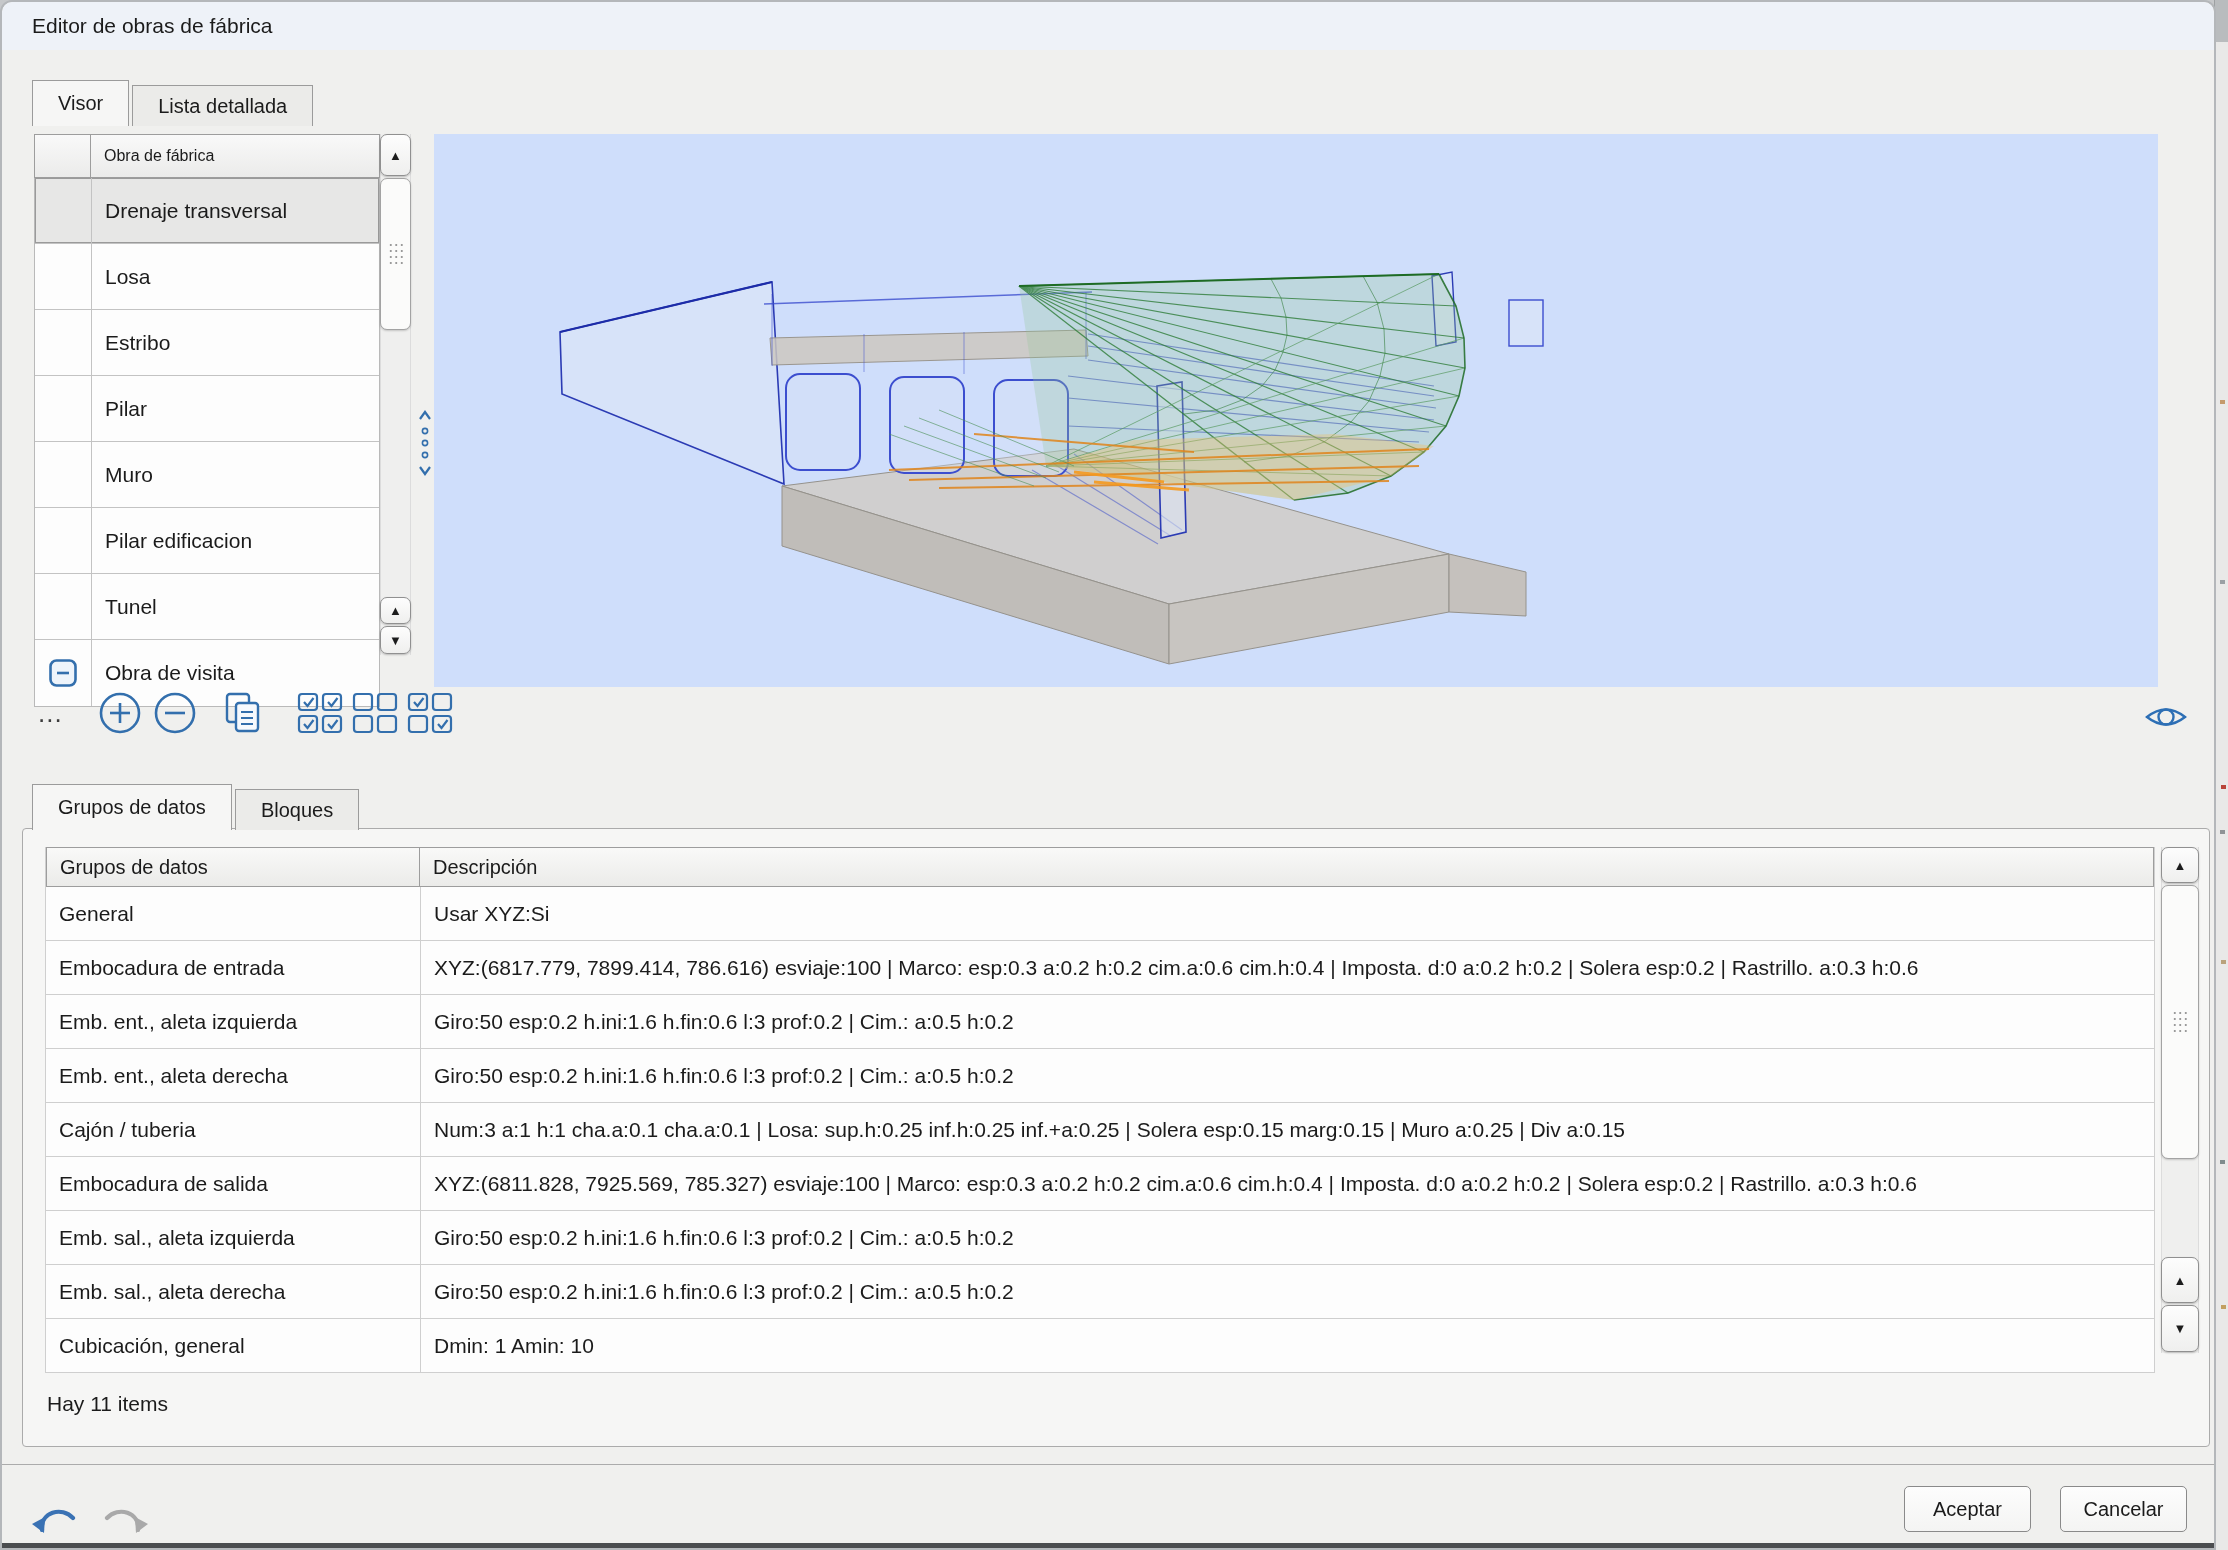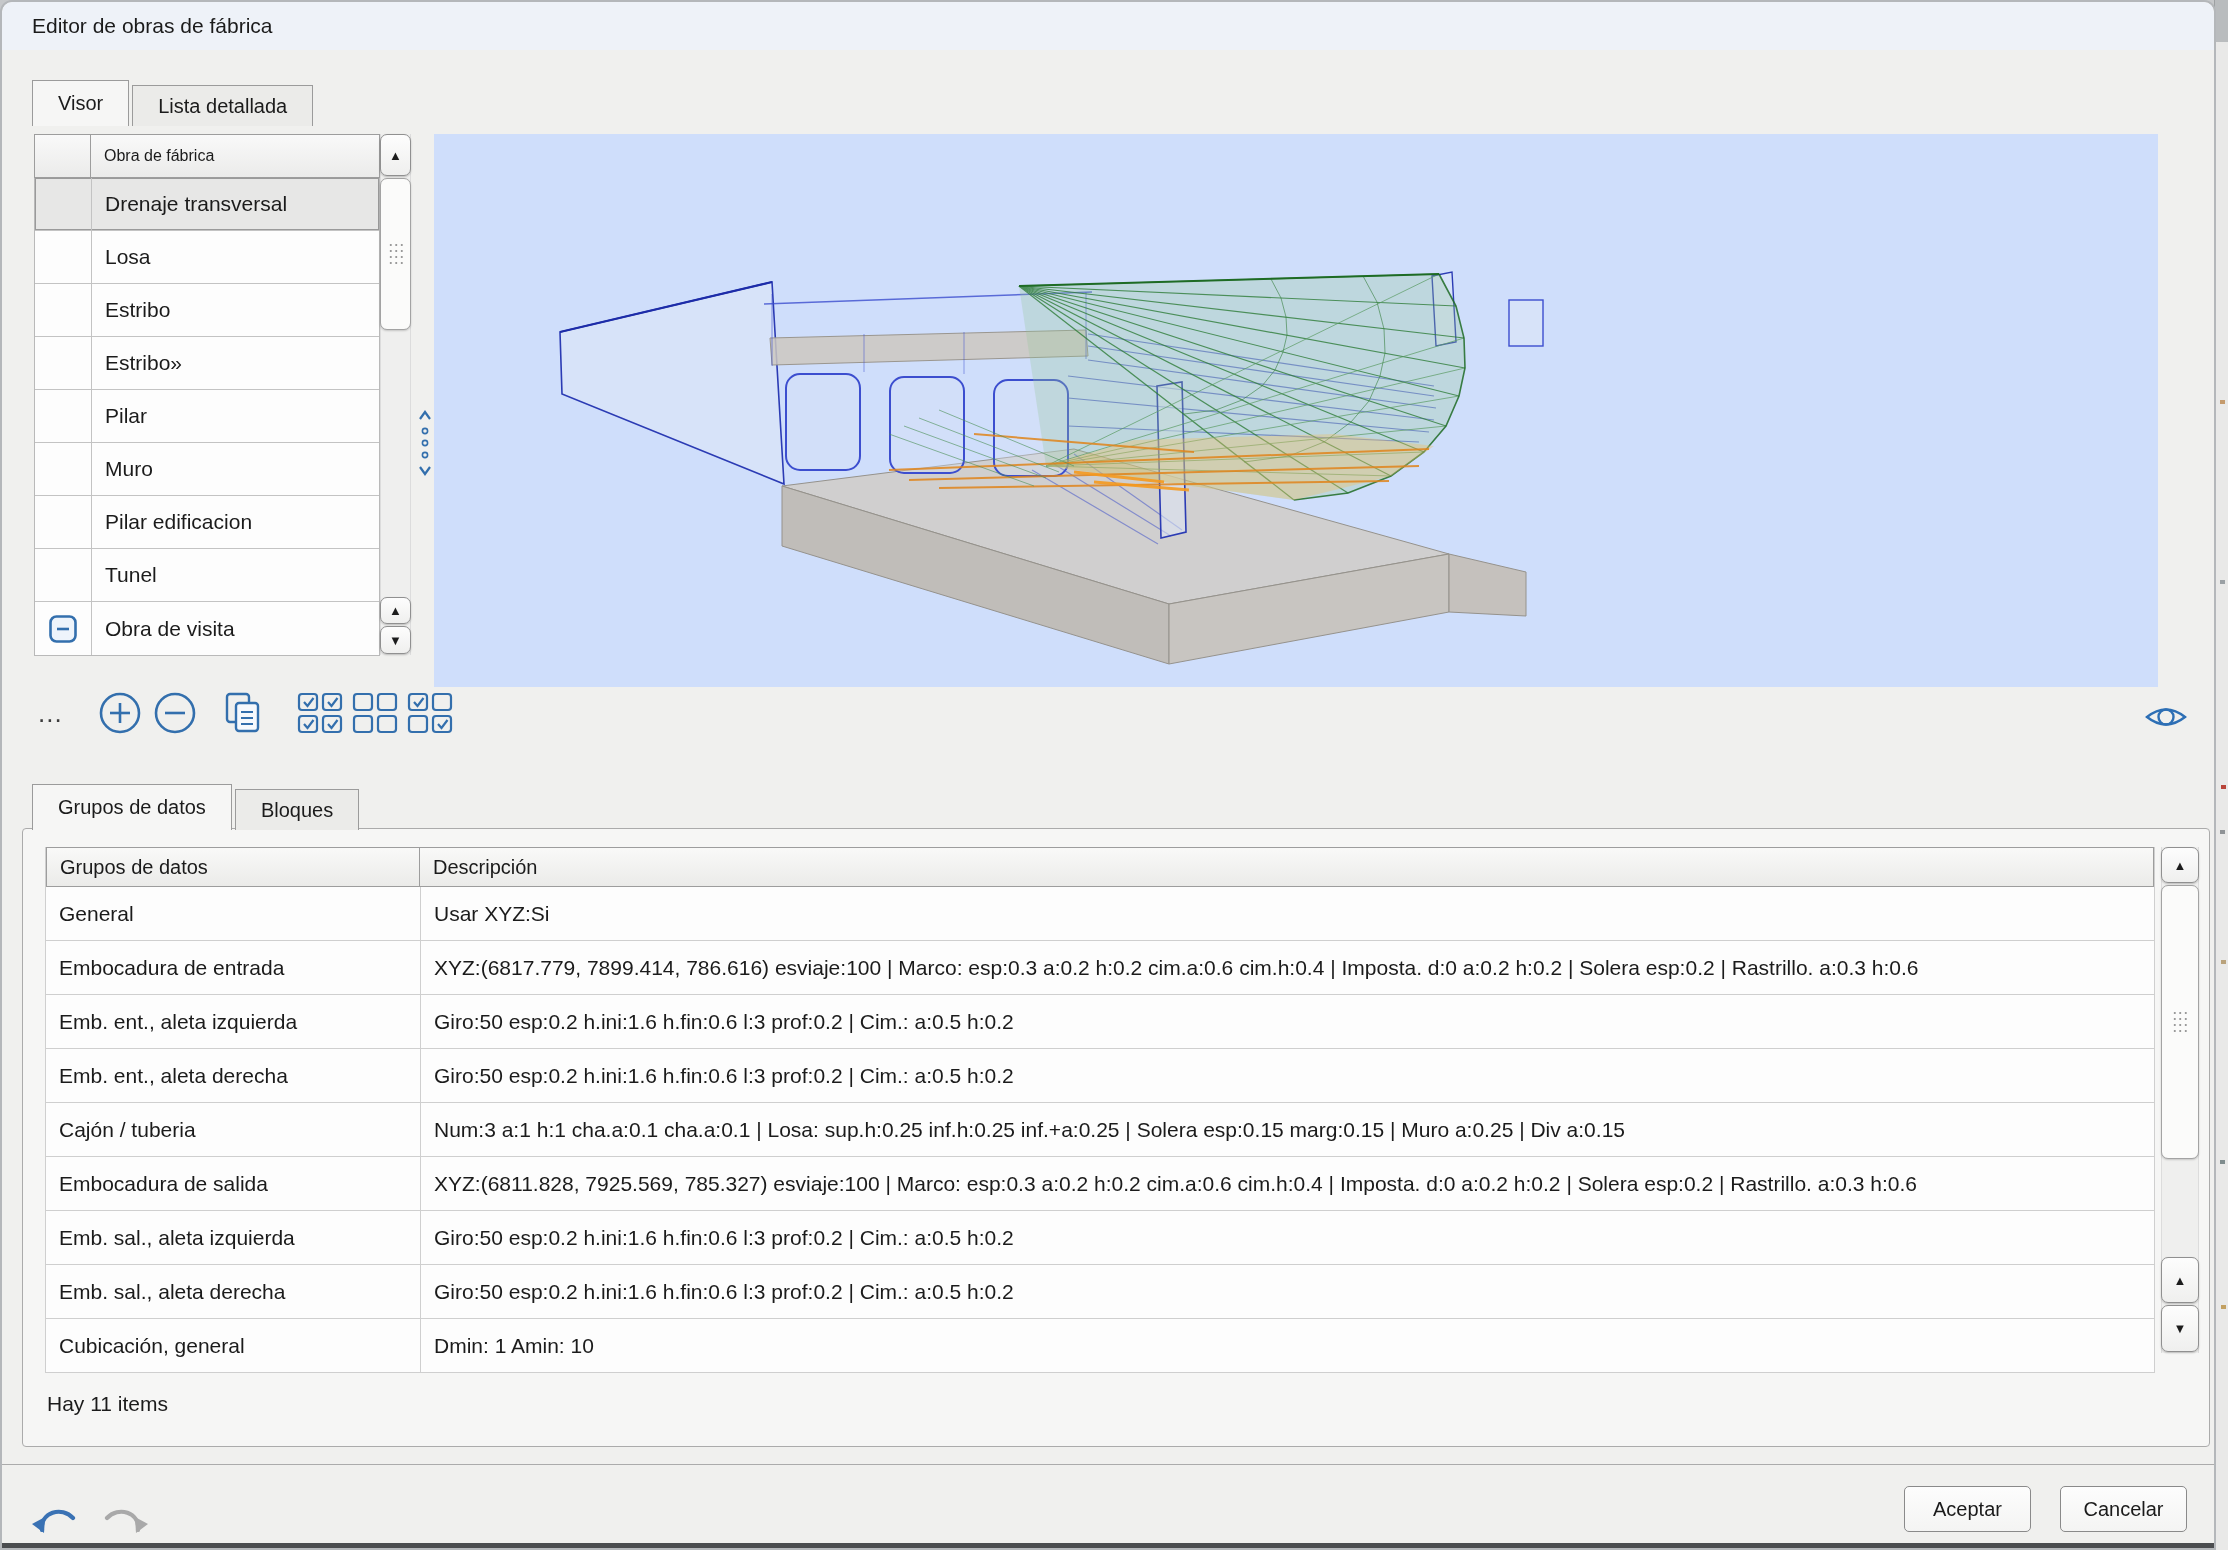--- a/index.html
+++ b/index.html
@@ -34,21 +34,21 @@
   .tab.active{height:46px;background:#f6f6f5;position:relative;z-index:4}
   .tabstrip.bottom .tab.active{background:#f6f6f5}
 
   
   .of-list{position:absolute;left:32px;top:132px;width:346px}
   .lheader{display:flex;height:44px}
   .lheader .hstub{width:57px;background:linear-gradient(#f9f9f9,#ebebea);border:1px solid #9d9d9d}
   .lheader .hmain{flex:1;background:linear-gradient(#f9f9f9,#ebebea);border:1px solid #9d9d9d;border-left:none;
     display:flex;align-items:center;padding-left:13px;font-size:16px}
   .lbody{border:1px solid #b9b9b9;border-top:none;background:#fdfdfd}
-  .lrow{display:flex;height:53px;border-bottom:1px solid #c3c3c3;background:#fdfdfd}
+  .lrow{display:flex;height:66px;border-bottom:1px solid #c3c3c3;background:#fdfdfd}
   .lrow:last-child{border-bottom:none}
   .lrow.selected{background:var(--selected-row-bg);box-shadow:inset 0 0 0 1px #9a9a9a}
   .lcell-stub{width:57px;border-right:1px solid #c3c3c3;display:flex;align-items:center;justify-content:center}
   .lcell-label{flex:1;display:flex;align-items:center;padding-left:13px;font-size:21px}
   .expander{visibility:hidden;line-height:0}
   .lrow.expanded .expander{visibility:visible}
 
   
   .sb-track{position:absolute;background:#efefee;box-shadow:inset 1px 0 0 #dcdcdc,inset -1px 0 0 #dcdcdc}
   .sb-btn{position:absolute;left:0;width:100%;background:linear-gradient(#fdfdfd,#efefee);border:1px solid #909090;
@@ -159,31 +159,20 @@
         <span class="expander">
           <svg width="30" height="30" viewBox="0 0 30 30">
             <rect x="2.5" y="2.5" width="25" height="25" rx="6" fill="#eef4fb" stroke="#336fad" stroke-width="2.6"></rect>
             <line x1="9" y1="15" x2="21" y2="15" stroke="#336fad" stroke-width="2.6"></line>
           </svg>
         </span>
       </div>
       <div class="lcell-label">Estribo</div>
     </div>
 
-    <div class="lrow">
-      <div class="lcell-stub">
-        <span class="expander">
-          <svg width="30" height="30" viewBox="0 0 30 30">
-            <rect x="2.5" y="2.5" width="25" height="25" rx="6" fill="#eef4fb" stroke="#336fad" stroke-width="2.6"></rect>
-            <line x1="9" y1="15" x2="21" y2="15" stroke="#336fad" stroke-width="2.6"></line>
-          </svg>
-        </span>
-      </div>
-      <div class="lcell-label">Estribo»</div>
-    </div>
 
     <div class="lrow">
       <div class="lcell-stub">
         <span class="expander">
           <svg width="30" height="30" viewBox="0 0 30 30">
             <rect x="2.5" y="2.5" width="25" height="25" rx="6" fill="#eef4fb" stroke="#336fad" stroke-width="2.6"></rect>
             <line x1="9" y1="15" x2="21" y2="15" stroke="#336fad" stroke-width="2.6"></line>
           </svg>
         </span>
       </div>

